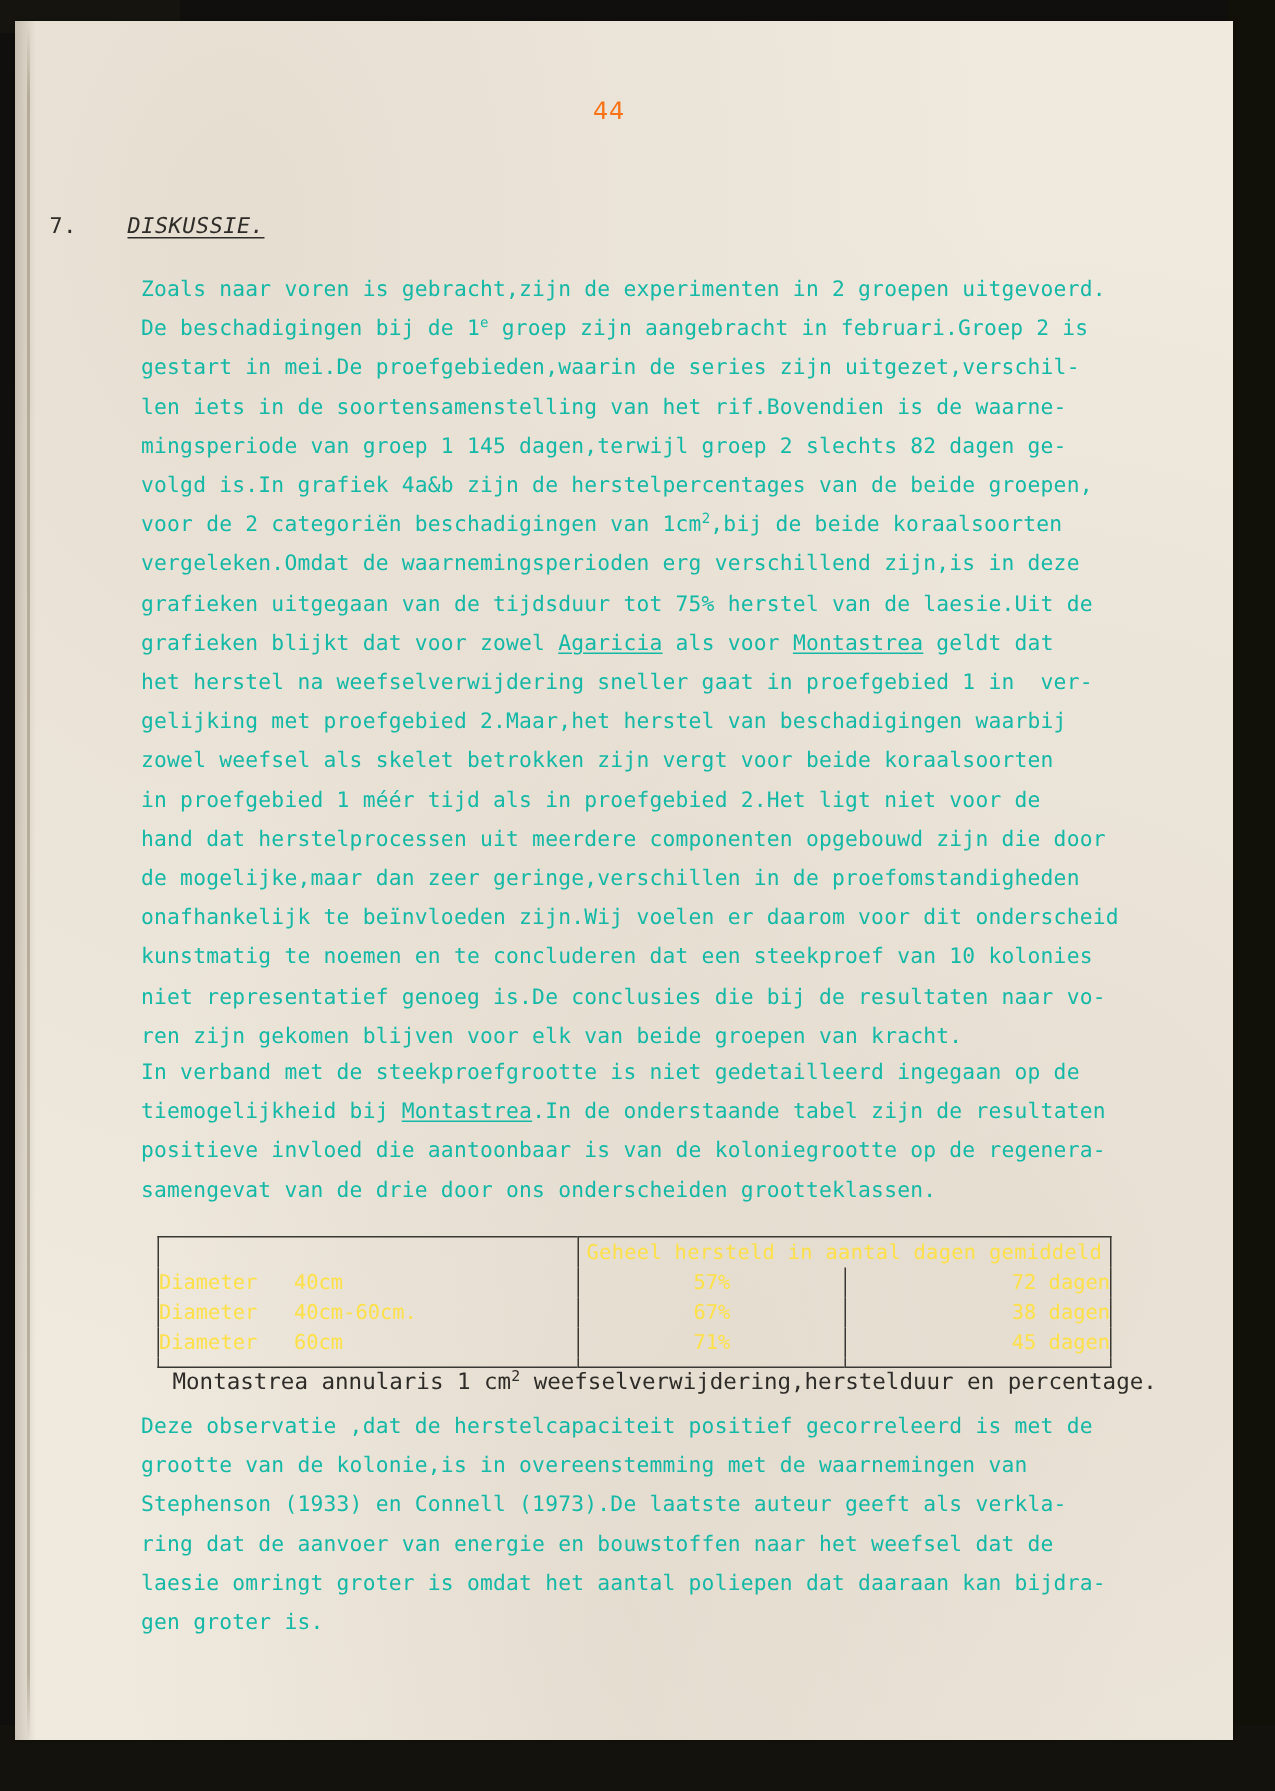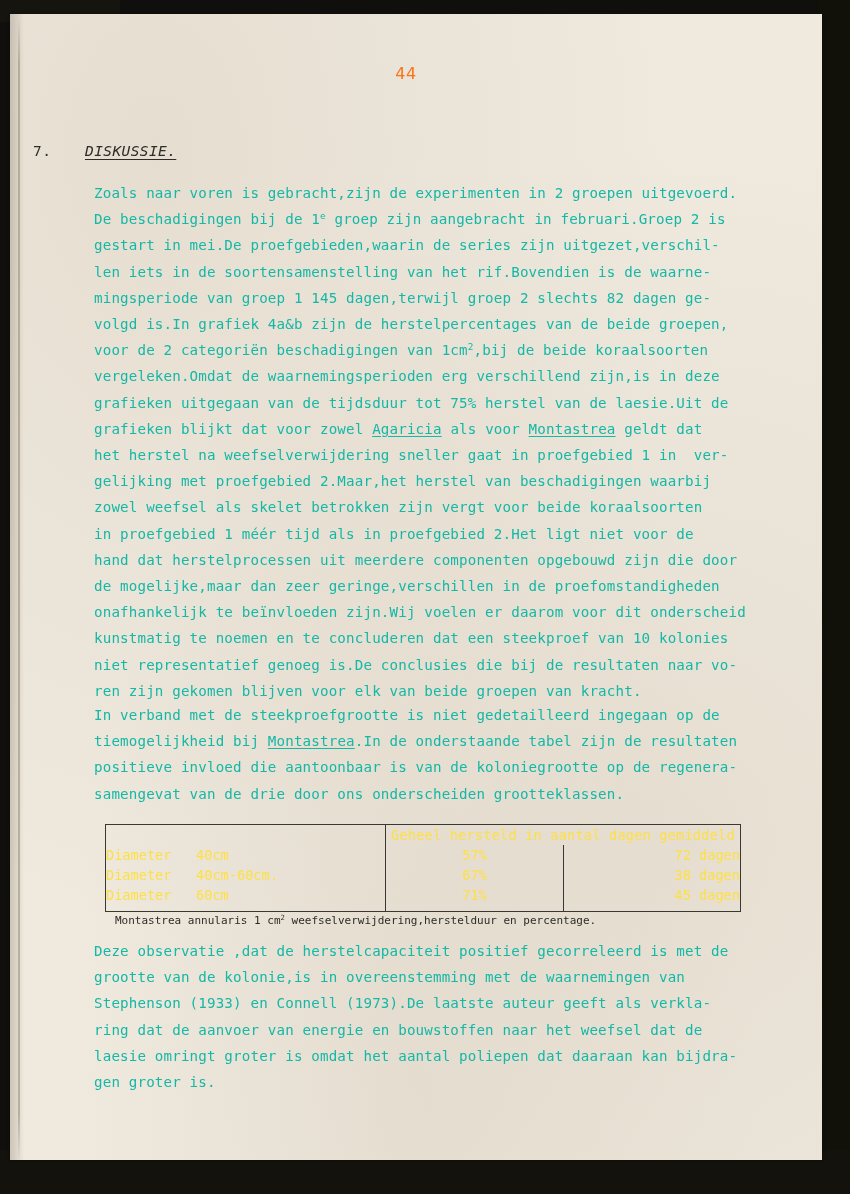--- a/index.html
+++ b/index.html
@@ -179,21 +179,21 @@
     padding: 2px 0 1px 0;
     letter-spacing: 0.2px;
   }
   tr.hdr-row td.c-label { border-right: 1.4px solid #3a3832; }
   .spacer-row td { height: 6px; }
   .tbl-caption {
     position: absolute;
     left: 115px;
     top: 908px;
     width: 680px;
-    font-size: 11px;
+    font-size: 15px;
     line-height: 26px;
     color: #2e2c28;
   }
   .tbl-caption sup {
     font-size: 0.66em;
     vertical-align: 0.55em;
     line-height: 0;
   }
 </style>
 </head>

